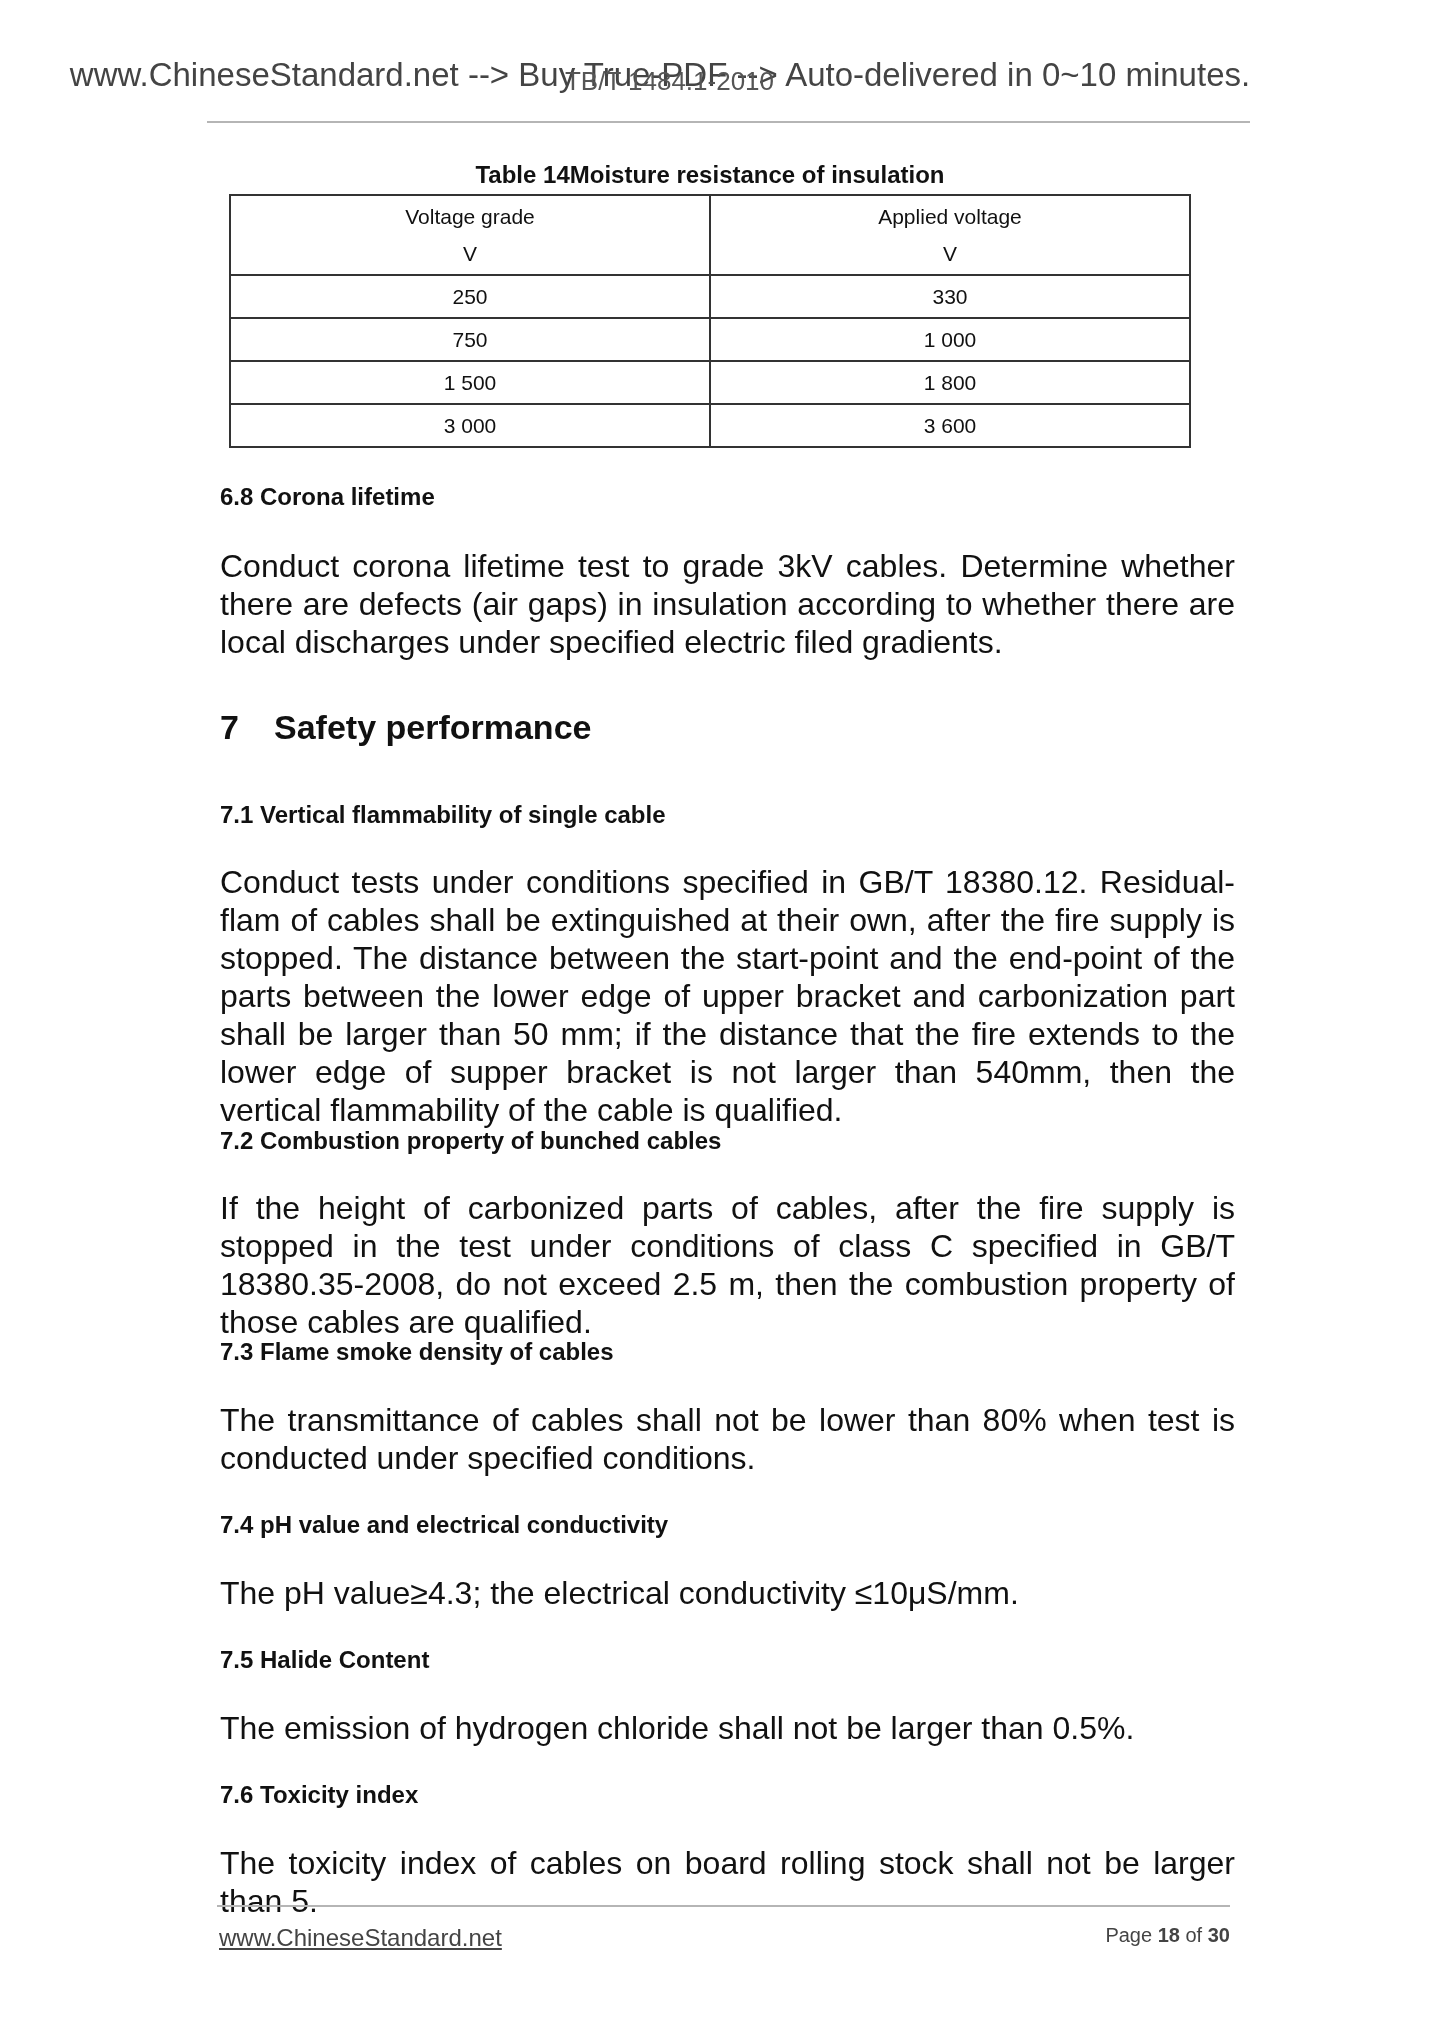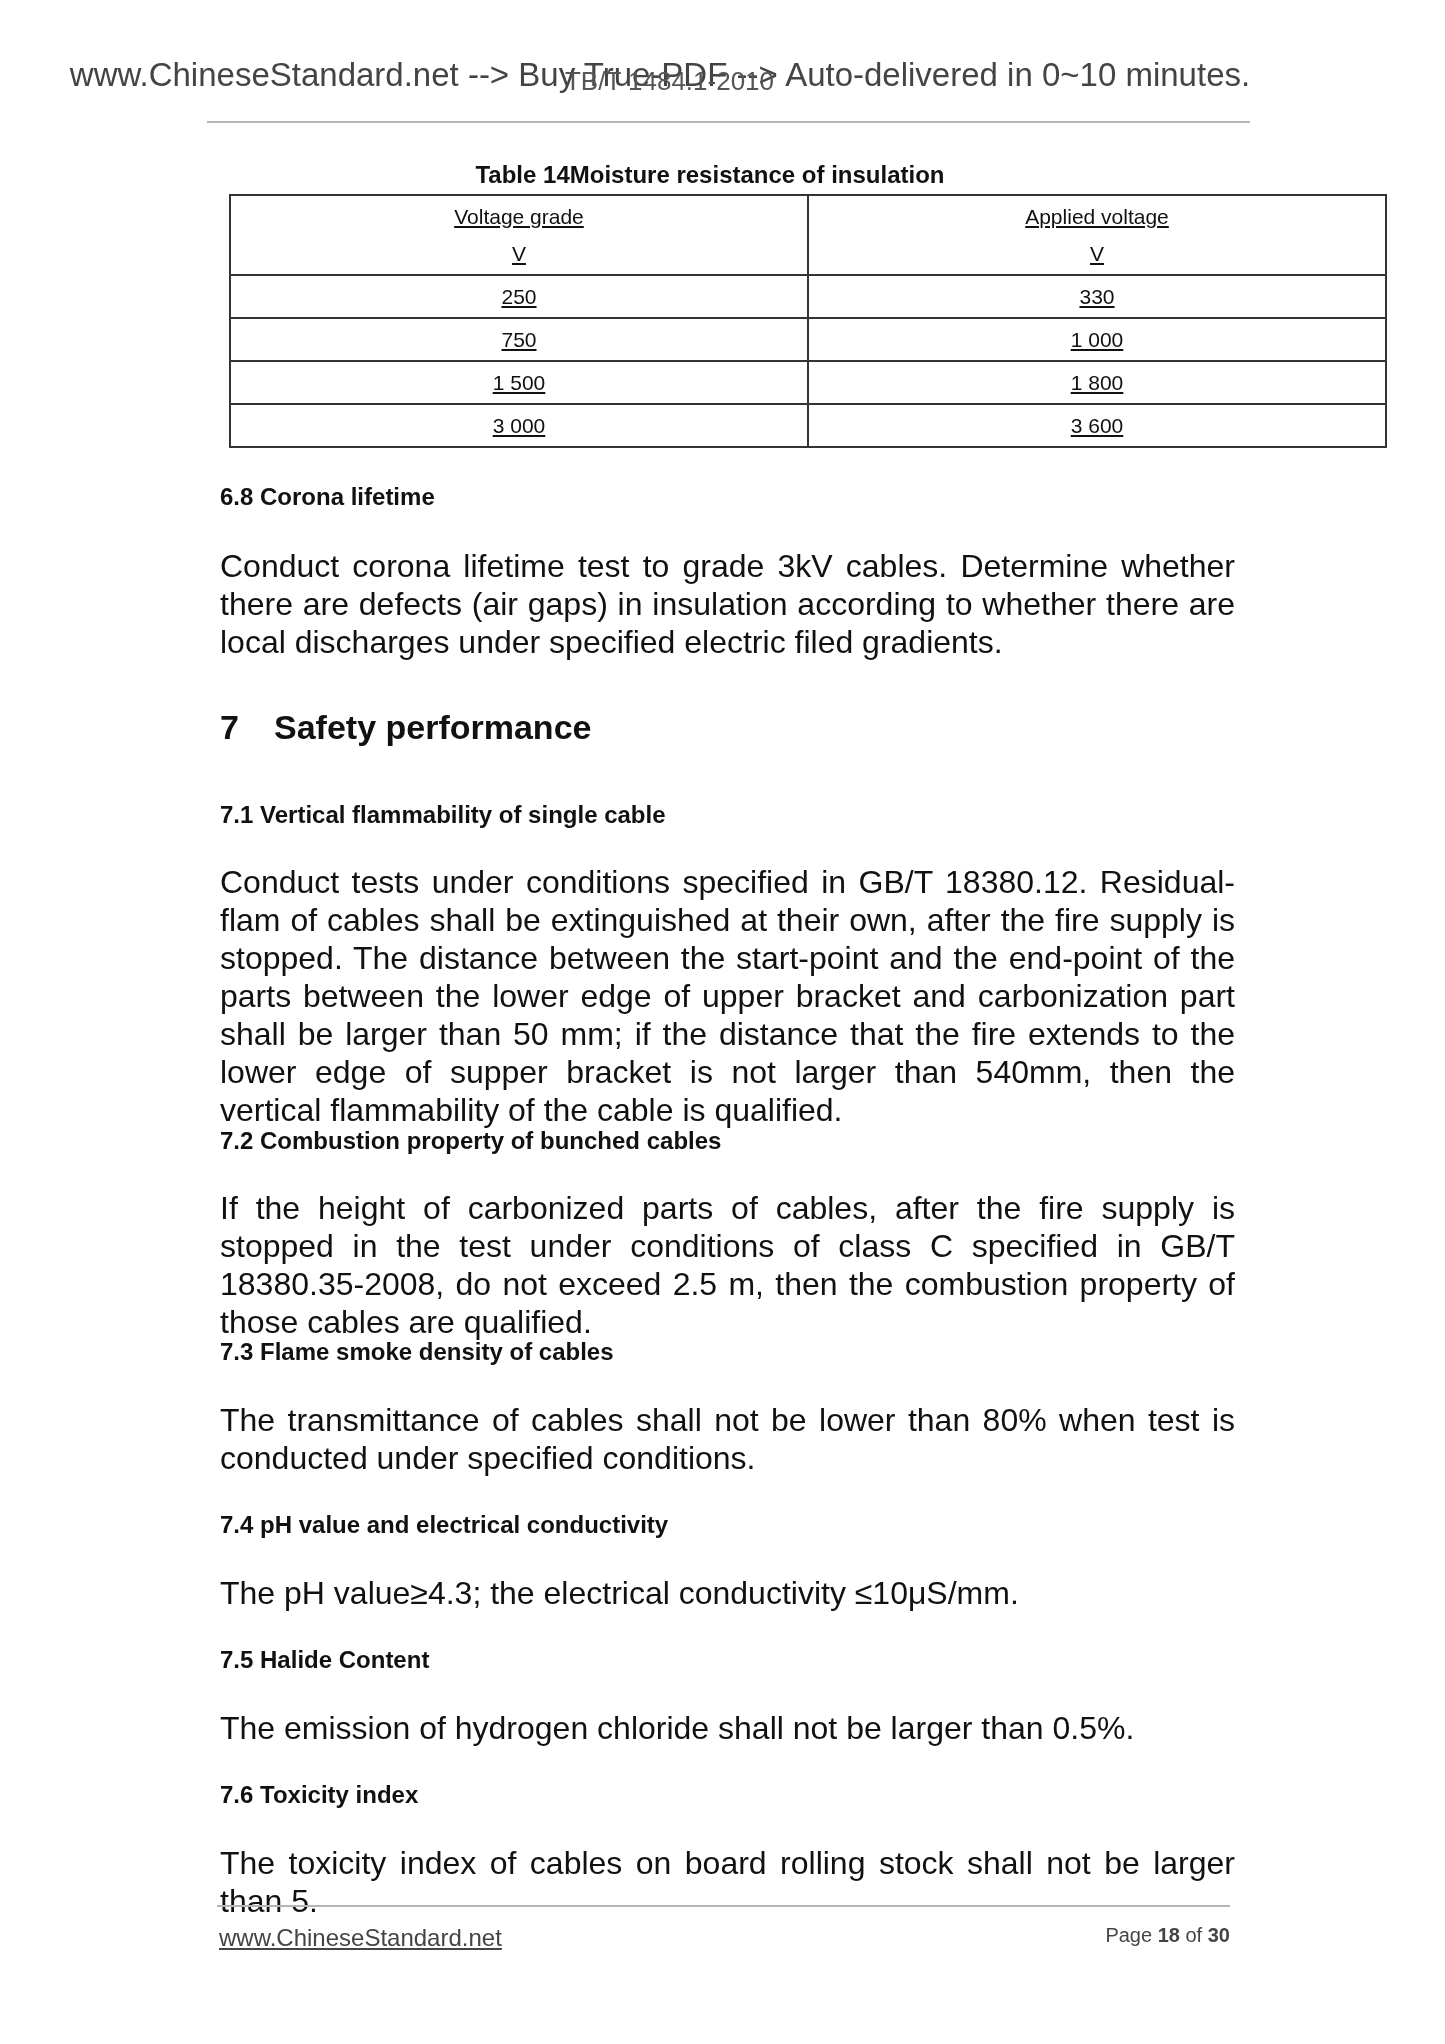--- a/index.html
+++ b/index.html
@@ -4,21 +4,21 @@
 <style>
   html, body { margin: 0; padding: 0; background: #ffffff; }
   body { width: 1445px; height: 2044px; position: relative; overflow: hidden;
          font-family: "Liberation Sans", sans-serif; color: #111; }
   .abs { position: absolute; }
   .hdr-text { left: 0; width: 1320px; top: 56px; text-align: center; font-size: 33px; color: #444; white-space: nowrap; }
   .hdr-std { left: 0; width: 1339px; top: 66px; text-align: center; font-size: 26px; color: #555; white-space: nowrap; }
   .hdr-line { left: 207px; width: 1043px; top: 121px; height: 2px; background: #b5b5b5; }
   .tbl-title { left: 229px; width: 962px; top: 161px; text-align: center; font-size: 24px; font-weight: bold; }
   .tbl-title span + span { }
-  table.data { position: absolute; left: 229px; top: 194px; width: 1158px; border-collapse: collapse; font-size: 21px; text-decoration: underline; }
+  table.data { position: absolute; left: 229px; top: 194px; width: 962px; border-collapse: collapse; font-size: 21px; }
   table.data td, table.data th { border: 2px solid #333; text-align: center; font-weight: normal; padding: 0; width: 50%; }
   table.data th { height: 78px; line-height: 37px; }
   table.data td { height: 41px; }
   .h2 { font-size: 24px; font-weight: bold; left: 220px; }
   .h1 { font-size: 34px; font-weight: bold; left: 220px; }
   .h1 .num { display: inline-block; width: 54px; }
   .para { left: 220px; width: 1015px; font-size: 32px; line-height: 38px; text-align: justify; }
   .ftr-line { left: 217px; width: 1013px; top: 1905px; height: 2px; background: #b5b5b5; }
   .ftr-link { left: 219px; top: 1924px; font-size: 24px; color: #444; text-decoration: underline; }
   .ftr-page { right: 215px; top: 1924px; font-size: 20px; color: #444; }

